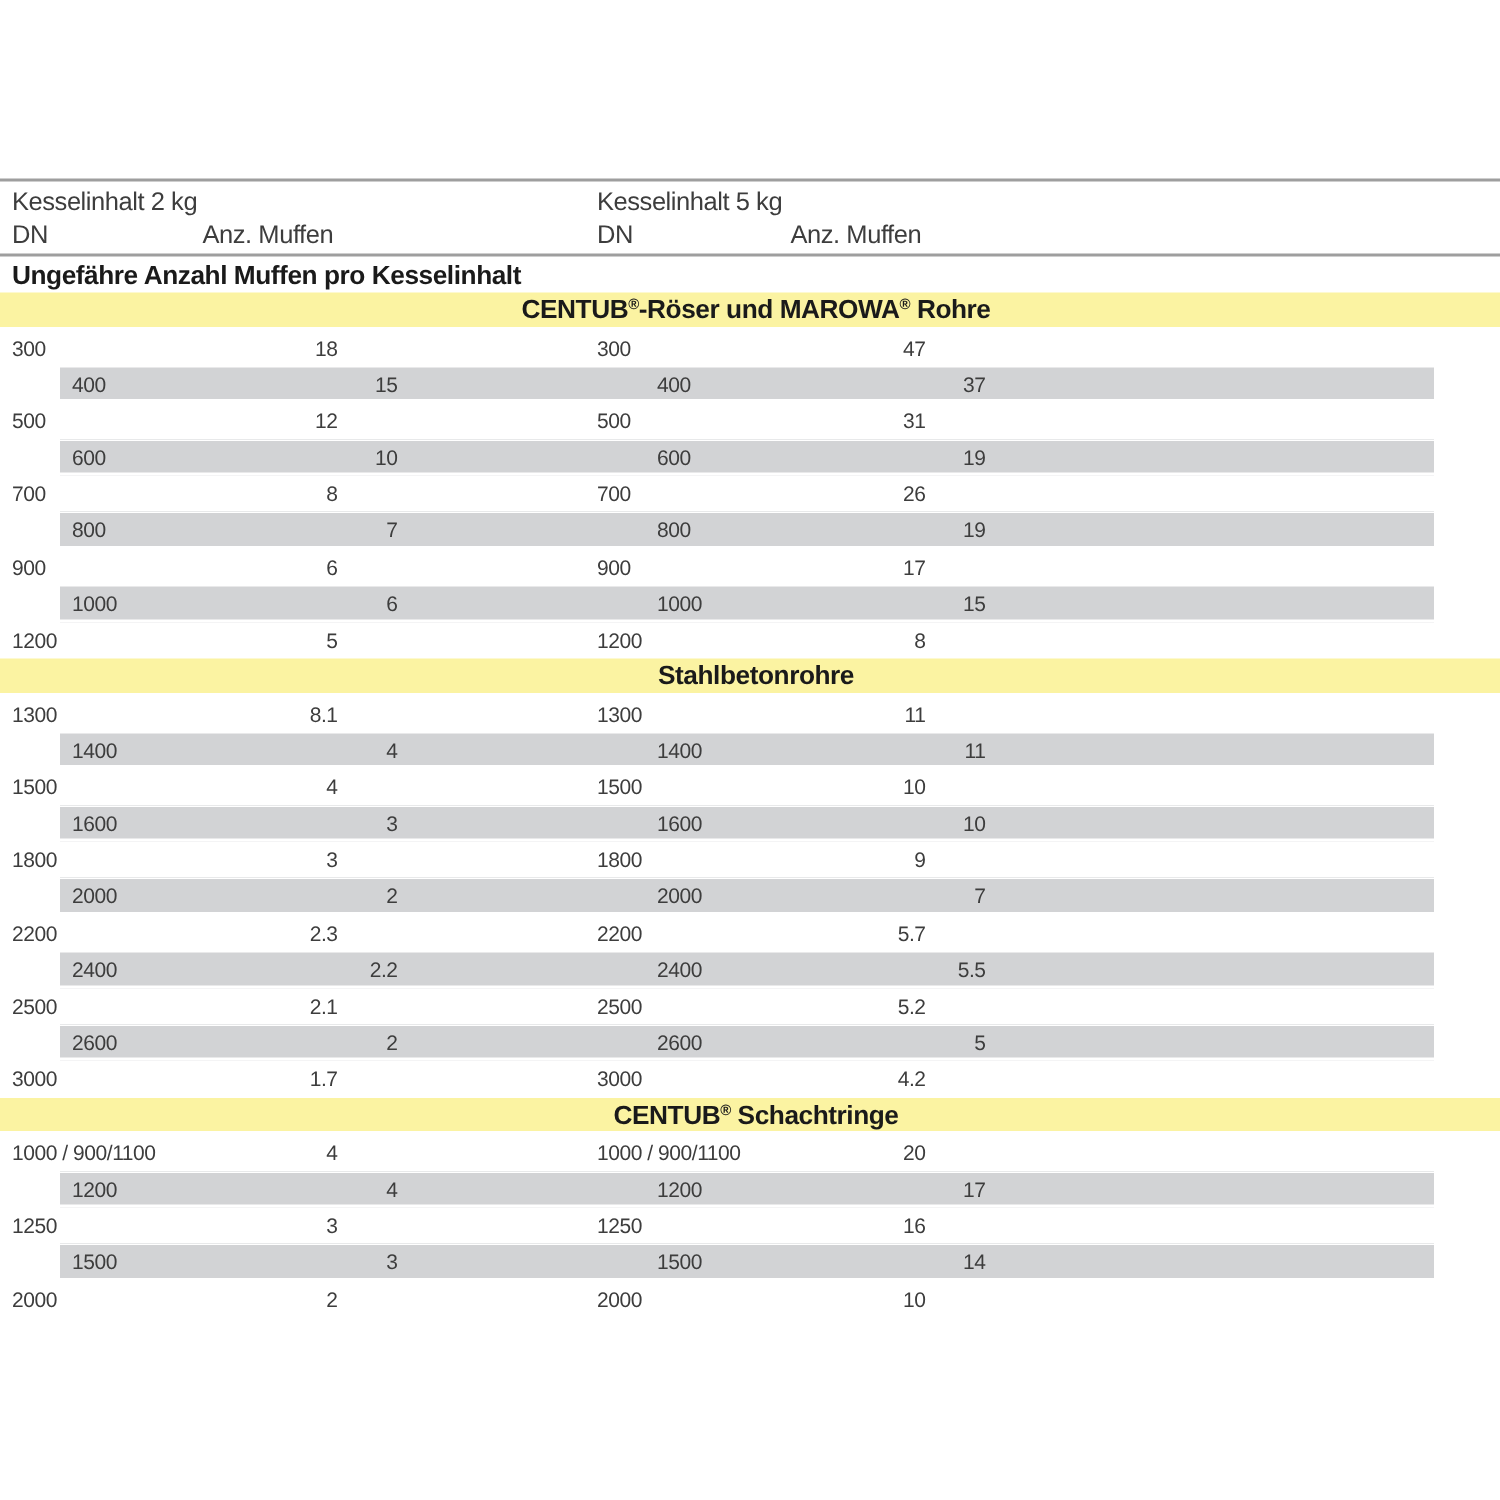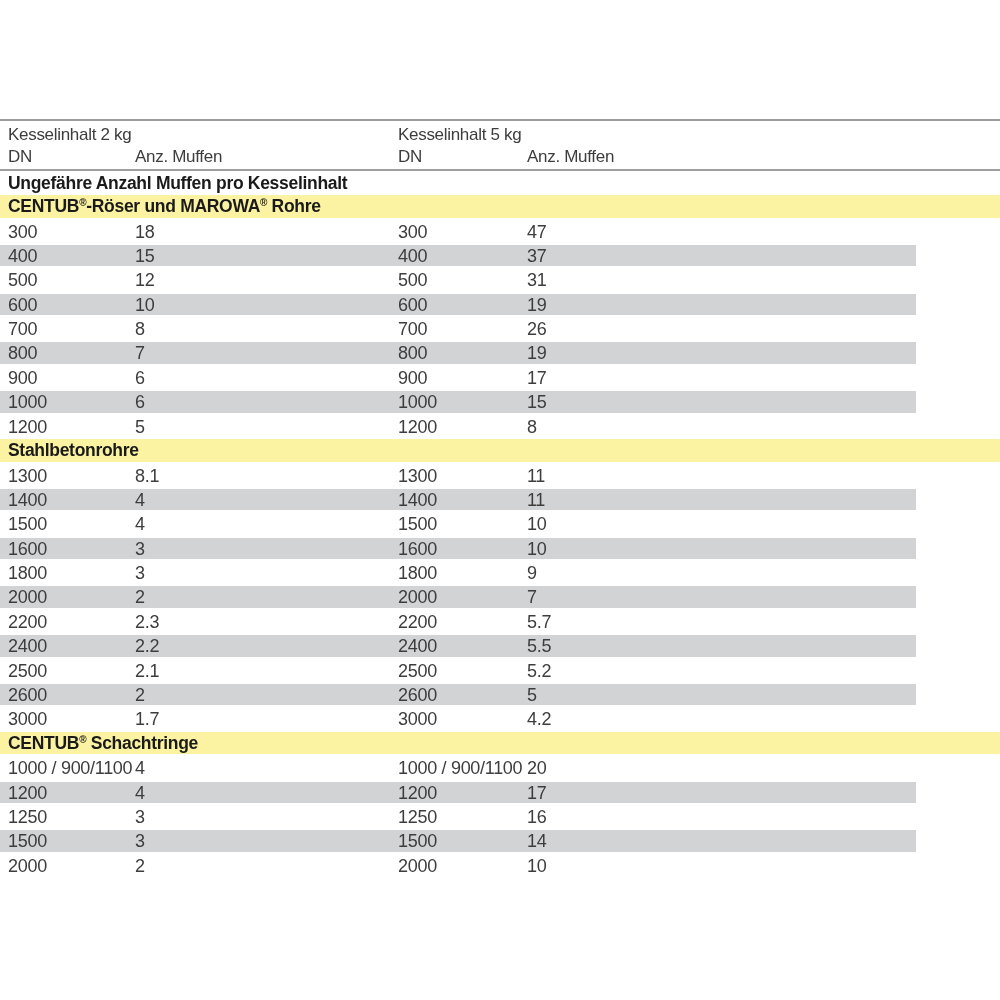--- a/index.html
+++ b/index.html
@@ -72,40 +72,42 @@
     height: 24.5px;
     line-height: 23px;
     padding-left: 8px;
     font-size: 17.5px;
     font-weight: 700;
     color: var(--bold-text);
     letter-spacing: -0.3px;
     background: var(--yellow);
     box-shadow: inset 0 -2px 0 0 #ffffff;
     box-sizing: border-box;
+    text-align: center;
   }
   .section-head sup {
     font-size: 10px;
     font-weight: 700;
     vertical-align: 6px;
     line-height: 0;
   }
 
   .data-row {
     height: 24.4px;
     line-height: 24px;
-    font-size: 18px;
+    font-size: 14px;
     color: var(--text);
     letter-spacing: -0.3px;
   }
   .data-row.alt {
     background: var(--gray);
     box-shadow: inset 0 -2px 0 0 #ffffff, inset 0 1px 0 0 #ffffff;
-  }
-  .cell-anz { text-align: left; }
+    margin-left: 40px;
+  }
+  .cell-anz { text-align: right; }
 </style>
 </head>
 <body>
 
 <div class="sheet">
 
   <div class="rule rule-top"></div>
 
   <div class="group-head grid">
     <span class="span2">Kesselinhalt 2 kg</span>

